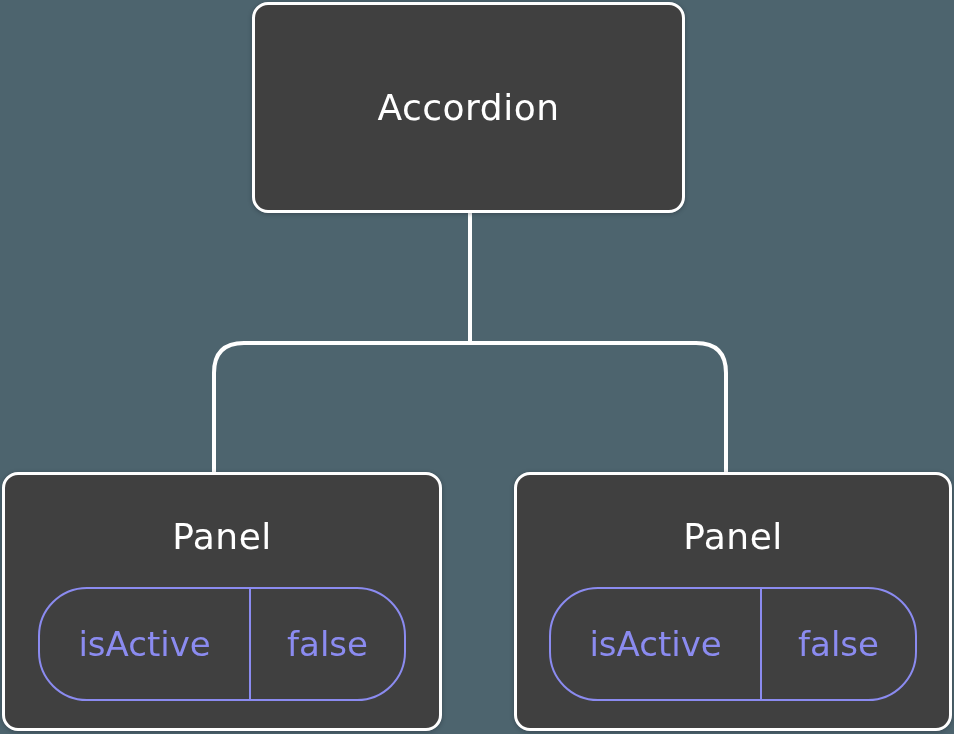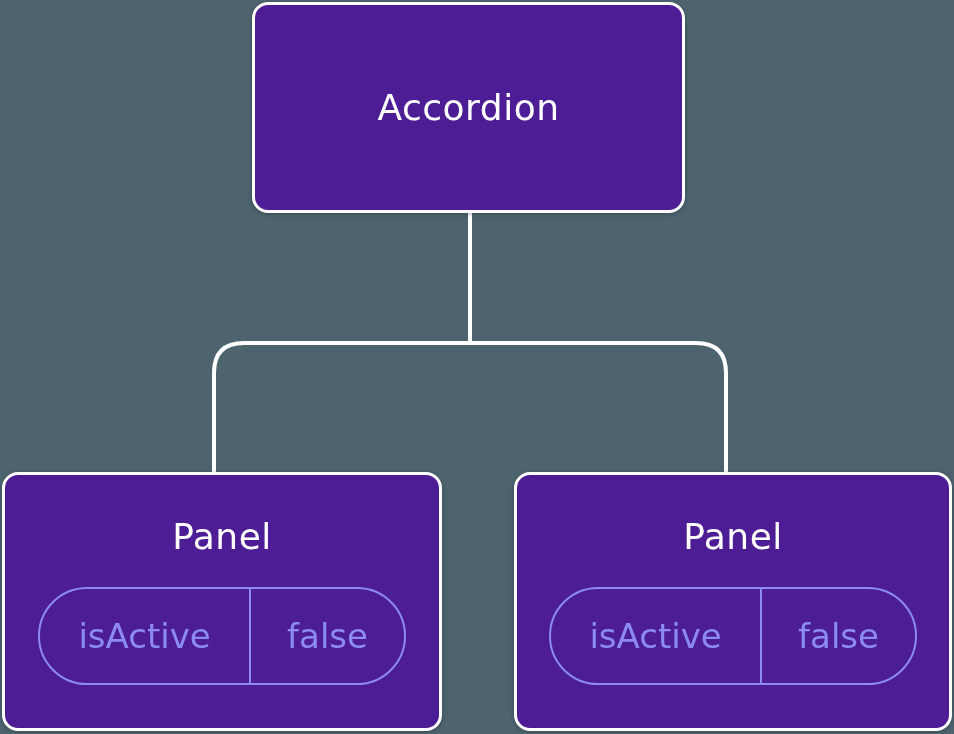--- a/index.html
+++ b/index.html
@@ -17,21 +17,21 @@
   }
   .connectors {
     position: absolute;
     left: 0;
     top: 0;
     width: 954px;
     height: 734px;
   }
   .node {
     position: absolute;
-    background: #4c1d95;
+    background: #404040;
     border: 3px solid #FFFFFF;
     border-radius: 16px;
     box-sizing: border-box;
     box-shadow: 0 1px 4px rgba(20, 24, 33, 0.35);
   }
   .node-root {
     left: 252px;
     top: 2px;
     width: 433px;
     height: 211px;
@@ -61,21 +61,21 @@
     width: 438px;
   }
   .panel-title {
     margin-top: 39px;
     line-height: 46px;
     text-align: right;
   }
   .state-pill {
     margin-top: 27px;
     width: 368px;
-    height: 98px;
+    height: 114px;
     box-sizing: border-box;
     border: 2px solid #8B8BF0;
     border-radius: 49px;
     display: flex;
     color: #8B8BF0;
     font-size: 34px;
   }
   .state-key {
     width: 58%;
     box-sizing: border-box;

